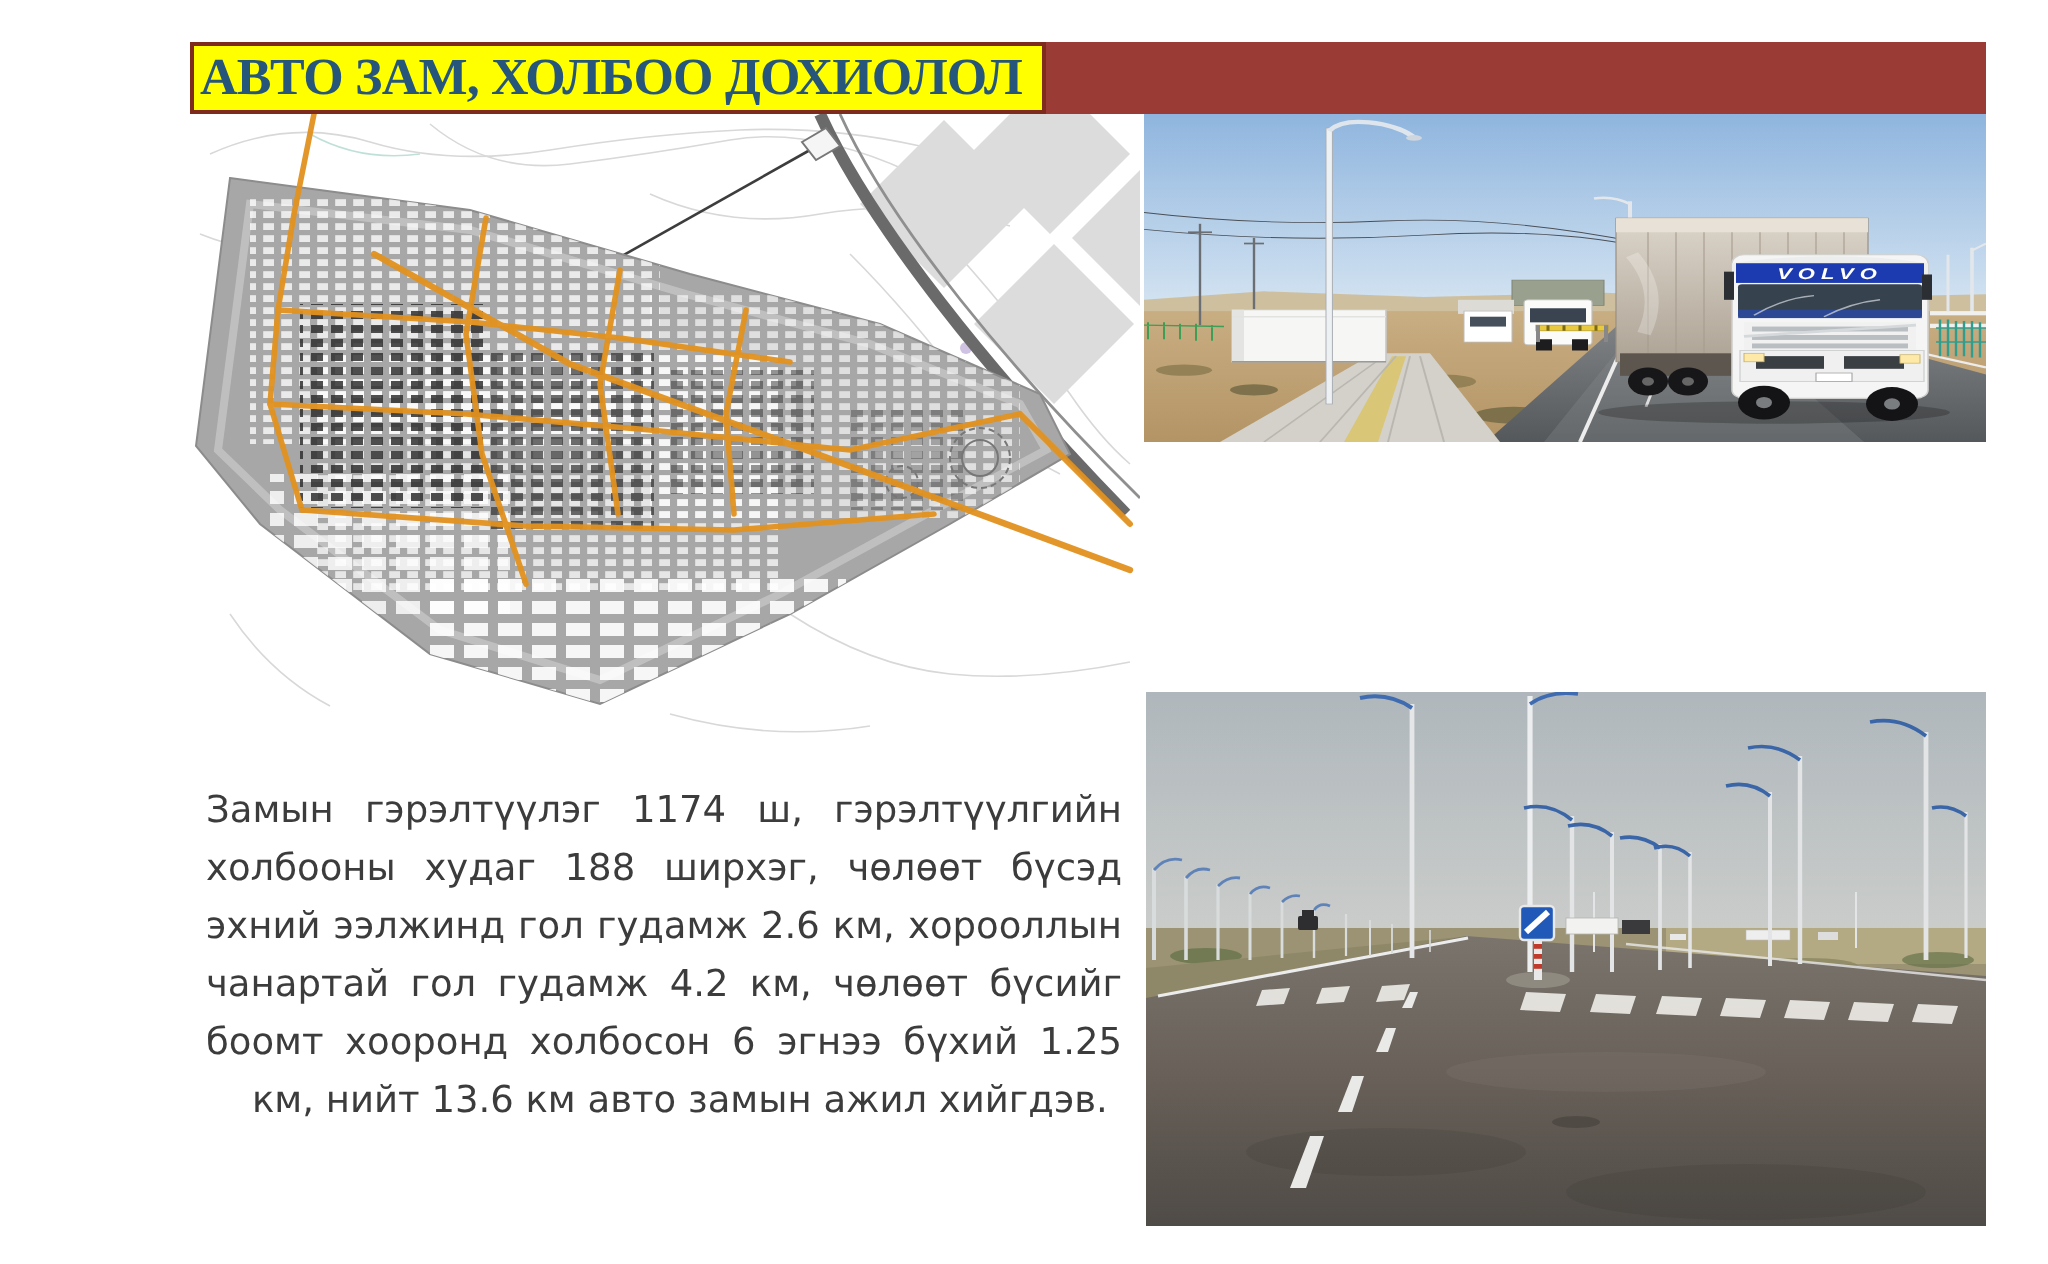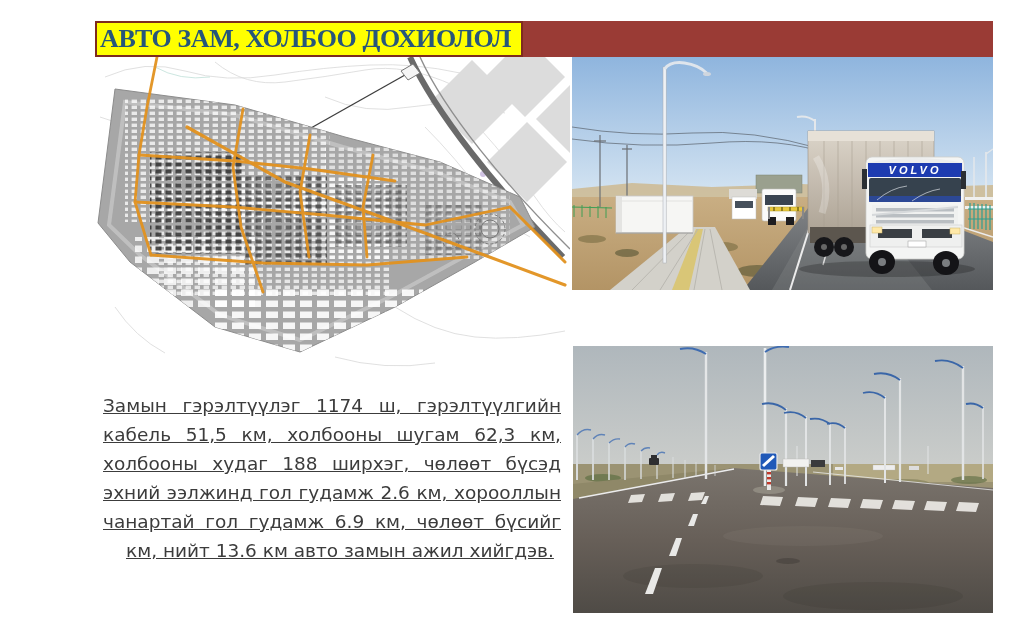--- a/index.html
+++ b/index.html
@@ -8,28 +8,28 @@
 
   
   .title-bar{position:absolute;left:95px;top:21px;width:898px;height:36px;background:#9A3B35;}
   .title-highlight{position:absolute;left:0;top:0;width:428px;height:36px;box-sizing:border-box;
          background:#FFFF00;border:2px solid #7E2B1E;display:flex;align-items:center;}
   .slide-title{margin:0;padding:0 3px;font-family:"Liberation Serif","DejaVu Serif",serif;
          font-weight:bold;font-size:26px;letter-spacing:-0.4px;color:#27567B;white-space:nowrap;}
 
   
   .map-figure{position:absolute;left:95px;top:57px;width:475px;height:323px;}
-  .photo-top{position:absolute;left:572px;top:57px;width:421px;height:233px;}
+  .photo-top{position:absolute;left:572px;top:57px;width:421px;height:164px;}
   .photo-bottom{position:absolute;left:573px;top:346px;width:420px;height:267px;}
   .map-figure svg,.photo-top svg,.photo-bottom svg{display:block;width:100%;height:100%;}
 
   
   .body-paragraph{position:absolute;left:103px;top:391px;width:458px;color:#3C3C3C;
          font-size:18.5px;line-height:29px;}
-  .body-line{text-align:justify;text-align-last:justify;text-decoration:underline;}
+  .body-line{text-align:justify;text-align-last:justify;}
   .body-line:last-child{text-align-last:left;margin-left:23px;}
 </style>
 </head>
 <body>
 
 <div id="slide">
 
   <div class="title-bar">
     <div class="title-highlight">
       <h1 class="slide-title">АВТО ЗАМ, ХОЛБОО ДОХИОЛОЛ</h1>
@@ -402,20 +402,20 @@
         <rect x="76" y="112" width="10" height="7" rx="1" fill="#2e2e30"></rect>
         <rect x="78" y="109" width="6" height="4" fill="#2e2e30"></rect>
         <rect x="210" y="113" width="26" height="8" fill="#f2f2f0" stroke="#b5b5b2" stroke-width="0.4"></rect>
         <rect x="238" y="114" width="14" height="7" fill="#3a3a3c"></rect>
       </g>
     </svg>
   </figure>
 
   <div class="body-paragraph">
     <div class="body-line">Замын гэрэлтүүлэг 1174 ш, гэрэлтүүлгийн</div>
-    <div class="body-line">кабель 51,5 км, холбооны шугам 62,3 км,</div>
     <div class="body-line">холбооны худаг 188 ширхэг, чөлөөт бүсэд</div>
     <div class="body-line">эхний ээлжинд гол гудамж 2.6 км, хорооллын</div>
-    <div class="body-line">чанартай гол гудамж 6.9 км, чөлөөт бүсийг</div>
+    <div class="body-line">чанартай гол гудамж 4.2 км, чөлөөт бүсийг</div>
+    <div class="body-line">боомт хооронд холбосон 6 эгнээ бүхий 1.25</div>
     <div class="body-line">км,  нийт 13.6 км авто замын ажил хийгдэв.</div>
   </div>
 
 </div>
 
 </body></html>

